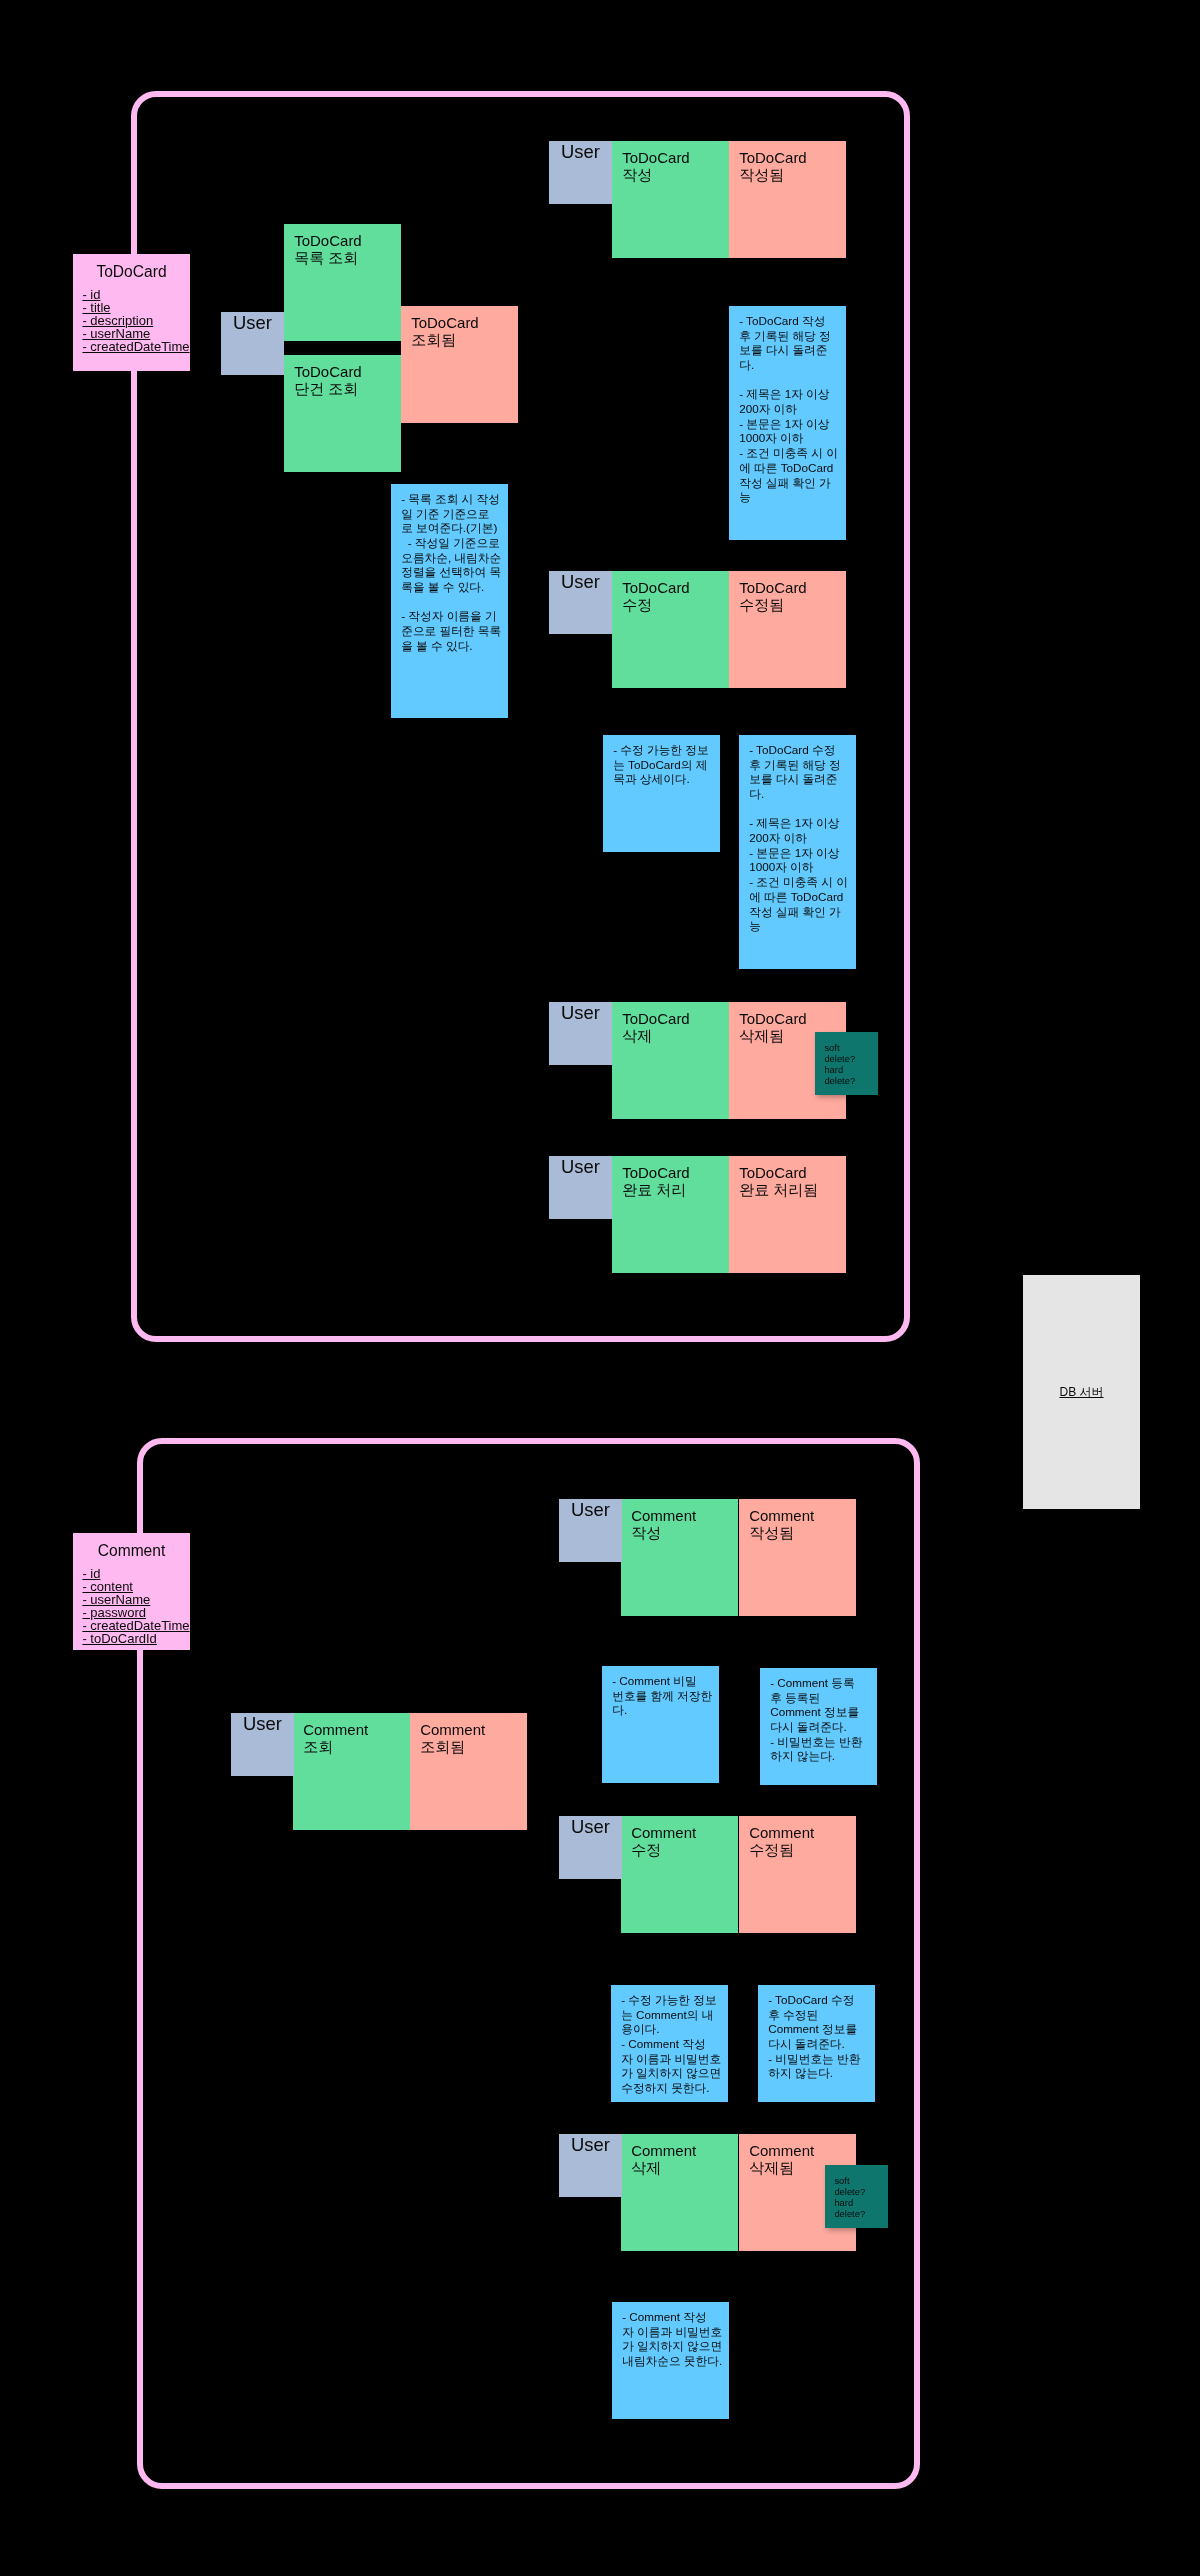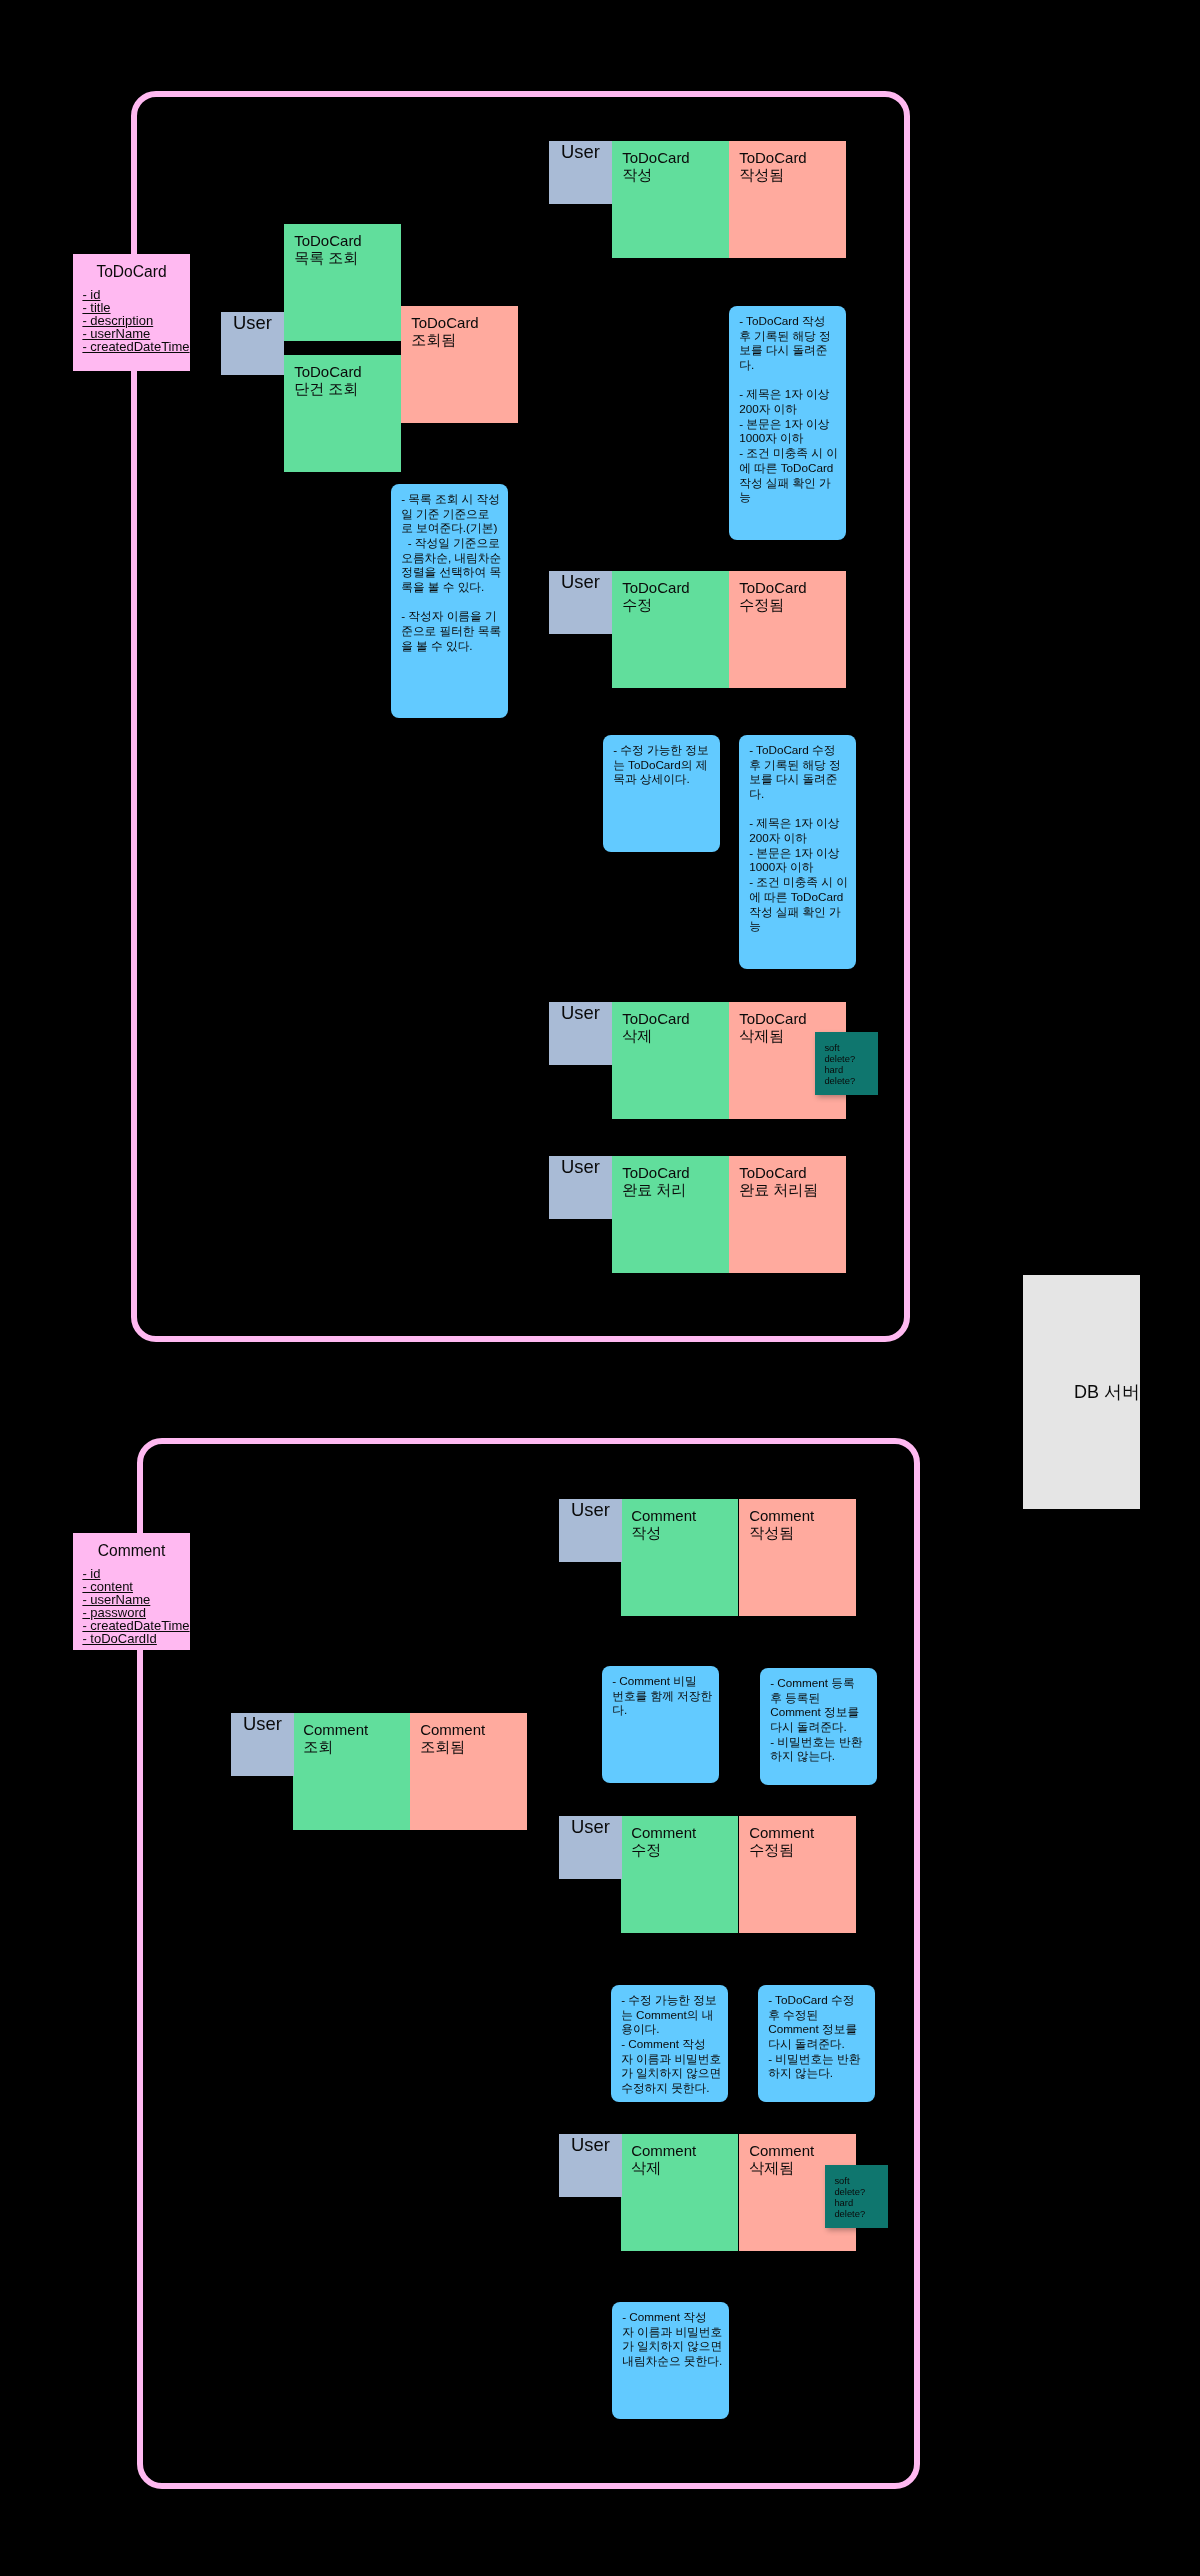--- a/index.html
+++ b/index.html
@@ -10,25 +10,25 @@
   .box{position:absolute;box-sizing:border-box;}
   .bound{position:absolute;box-sizing:border-box;border:6.3px solid #FFB9F1;border-radius:25px;}
   .ln{white-space:pre;}
   .agg{background:#FFB9F1;}
   .agg .t{font-size:15.6px;text-align:center;line-height:17px;padding:9.4px 1.6px 0 1.6px;}
   .agg .f{font-size:13px;line-height:13px;padding:7.8px 0 0 9.4px;text-decoration:underline;}
   .cmd{background:#61DE9C;}
   .evt{background:#FFAA9E;}
   .stk{font-size:15px;line-height:16.3px;padding:9.4px 0 0 10.2px;}
   .actor{background:#A9BBD6;display:flex;justify-content:center;font-size:18.4px;}
-  .note{background:#62CAFF;border-radius:8px;}
+  .note{background:#62CAFF;}
   .note .n{font-size:11.7px;line-height:14.7px;padding:7.8px 0 0 10.2px;}
   .hot{background:#0f766e;box-shadow:2.3px 3.1px 5.5px rgba(0,0,0,0.30);}
   .hot .h{font-size:9.4px;line-height:11px;padding:10.2px 0 0 9.4px;}
-  .ext{background:#E5E5E5;display:flex;align-items:center;justify-content:flex-end;font-size:18px;}
+  .ext{background:#E5E5E5;display:flex;align-items:center;justify-content:center;font-size:12px;text-decoration:underline;}
 </style>
 </head>
 <body>
 
 <div id="canvas">
   <div class="bound" style="left:131px;top:91px;width:779px;height:1251px"></div>
   <div class="bound" style="left:137px;top:1438px;width:783px;height:1051px"></div>
   <div class="box agg" style="left:73px;top:254px;width:117px;height:117px">
     <div class="t">ToDoCard</div>
     <div class="f">

